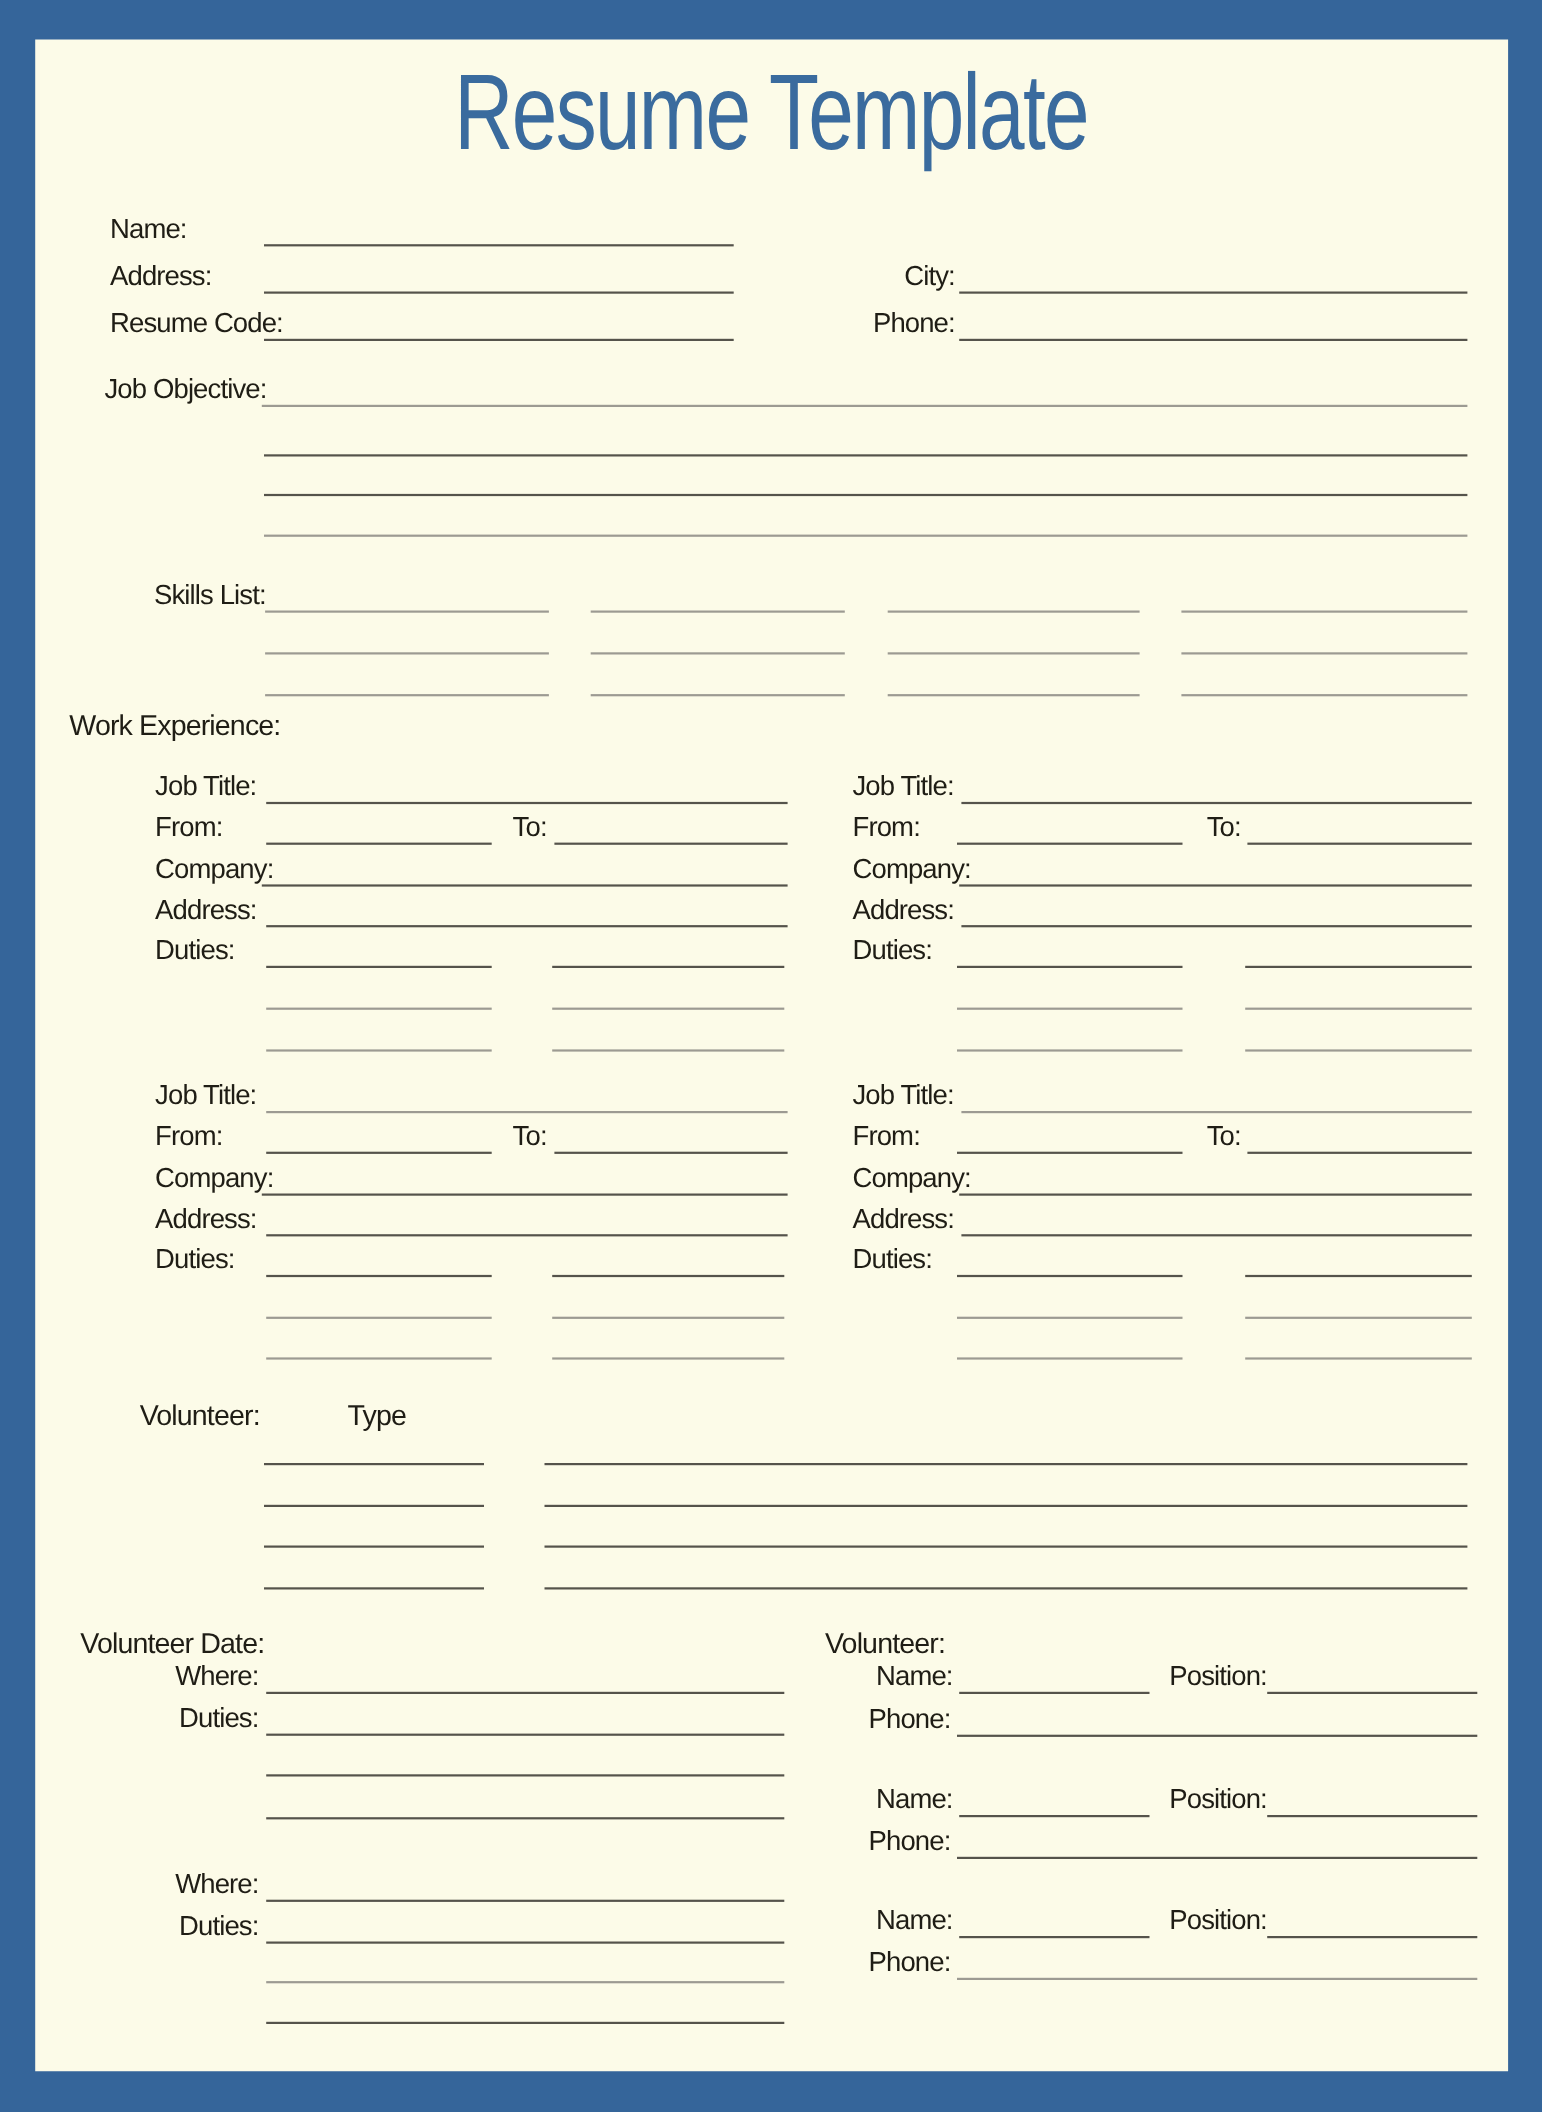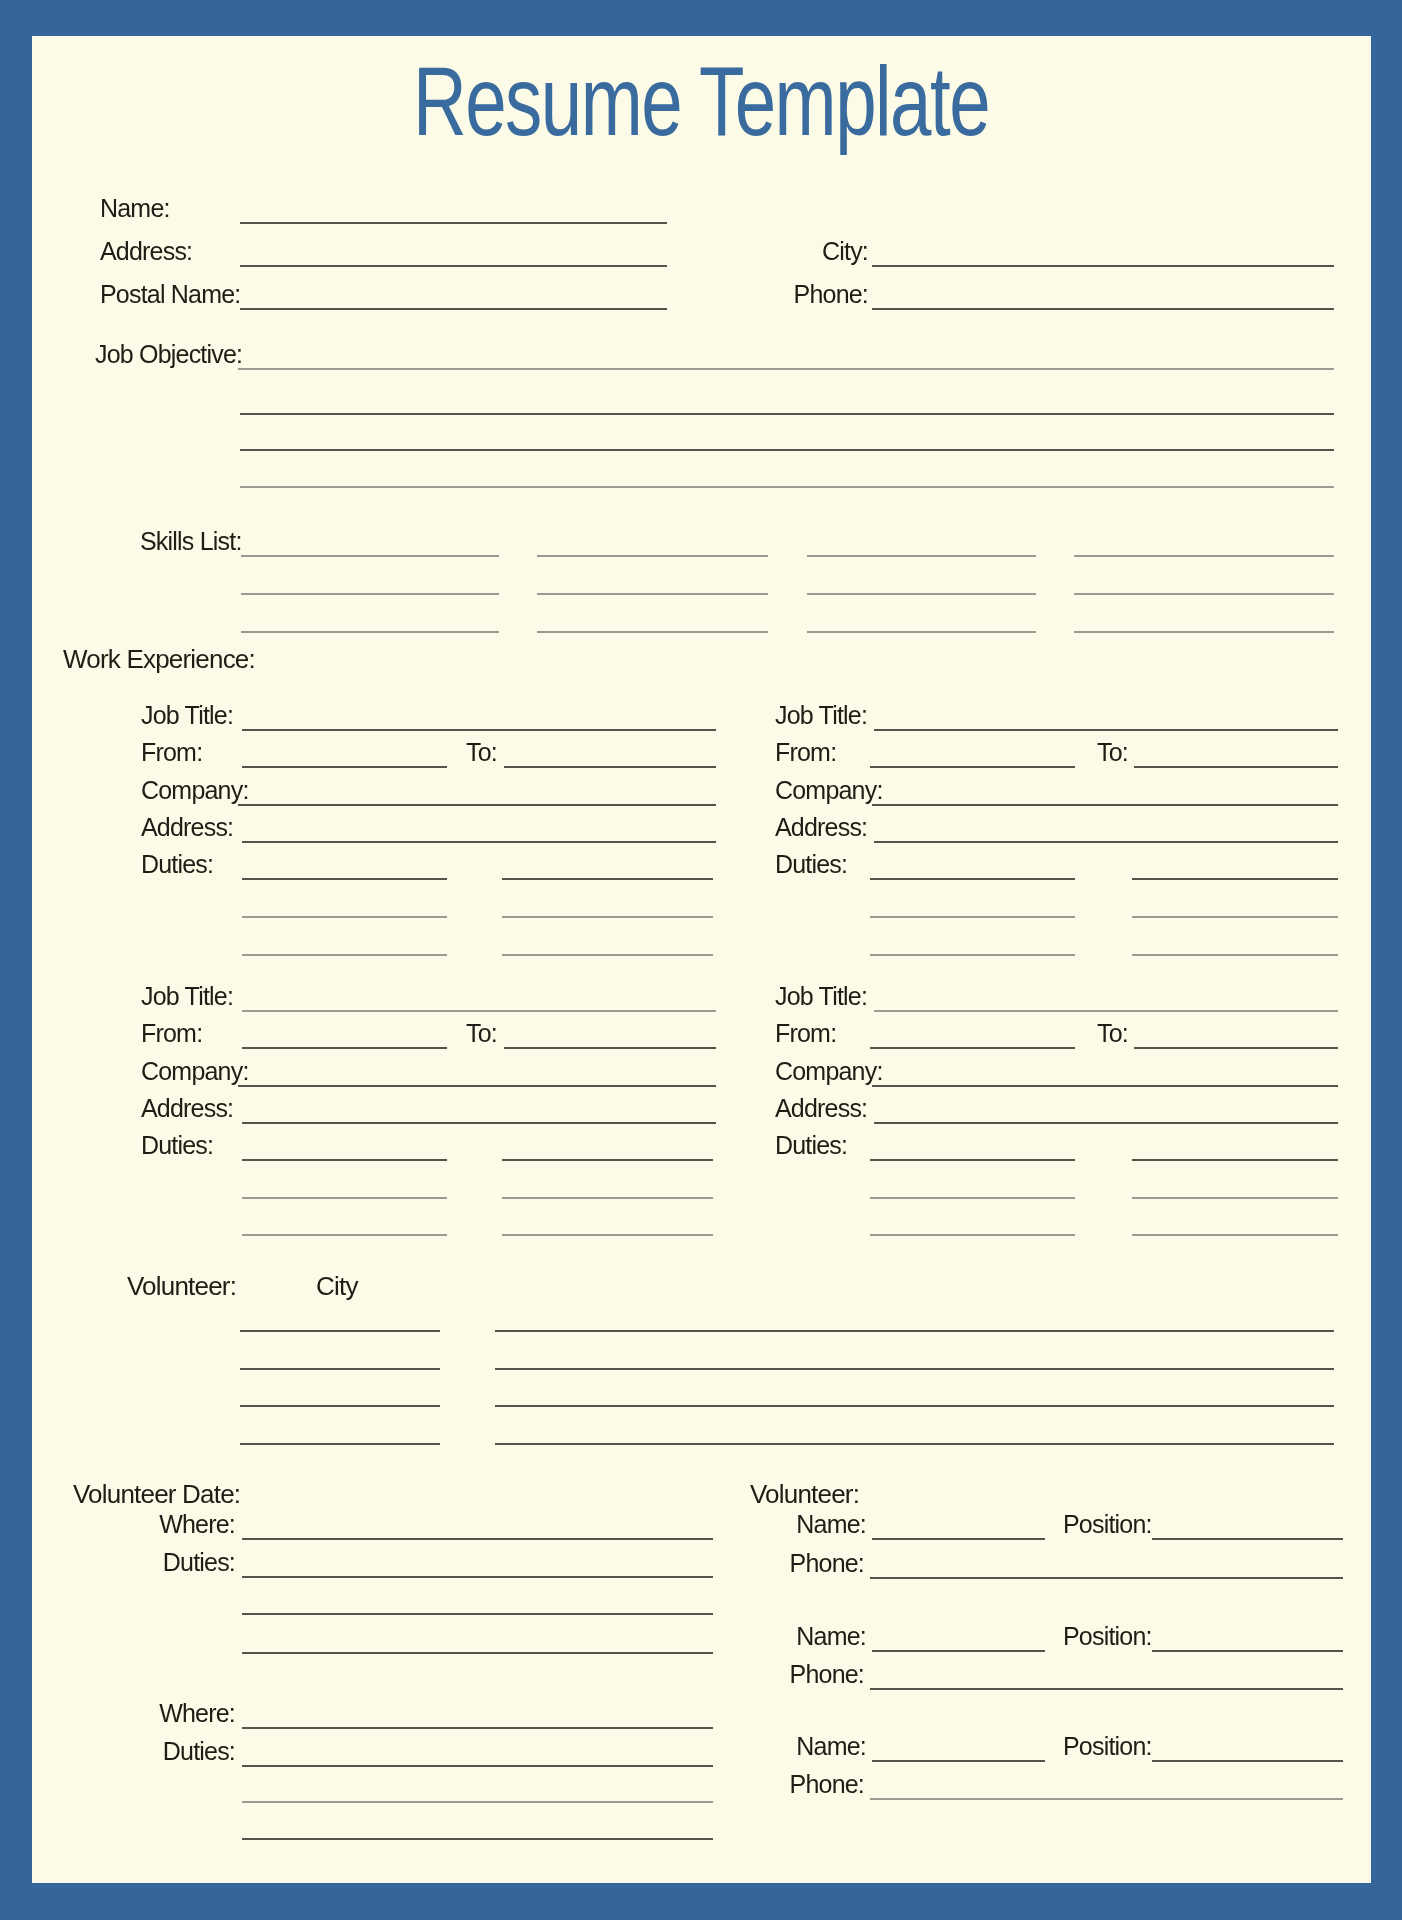--- a/index.html
+++ b/index.html
@@ -23,21 +23,21 @@
 
 <div class="canvas">
   <div class="frame"></div>
 
   <div class="title">Resume Template</div>
 
   <span class="lb" style="left:100px;top:193px">Name:</span>
   <i class="ln" style="left:240px;top:222px;width:427px"></i>
   <span class="lb" style="left:100px;top:236px">Address:</span>
   <i class="ln" style="left:240px;top:265px;width:427px"></i>
-  <span class="lb" style="left:100px;top:279px">Postal Name:</span>
+  <span class="lb" style="left:100px;top:279px">Resume Code:</span>
   <i class="ln" style="left:240px;top:308px;width:427px"></i>
 
   <span class="lbr" style="left:700px;top:236px;width:168px">City:</span>
   <i class="ln" style="left:872px;top:265px;width:462px"></i>
   <span class="lbr" style="left:700px;top:279px;width:168px">Phone:</span>
   <i class="ln" style="left:872px;top:308px;width:462px"></i>
 
   <span class="lb" style="left:95px;top:339px">Job Objective:</span>
   <i class="ln l" style="left:238px;top:368px;width:1096px"></i>
   <i class="ln" style="left:240px;top:413px;width:1094px"></i>
@@ -126,21 +126,21 @@
   <i class="ln" style="left:874px;top:1122px;width:464px"></i>
   <span class="lb" style="left:775px;top:1130px">Duties:</span>
   <i class="ln" style="left:870px;top:1159px;width:205px"></i>
   <i class="ln" style="left:1132px;top:1159px;width:206px"></i>
   <i class="ln l" style="left:870px;top:1197px;width:205px"></i>
   <i class="ln l" style="left:1132px;top:1197px;width:206px"></i>
   <i class="ln l" style="left:870px;top:1234px;width:205px"></i>
   <i class="ln l" style="left:1132px;top:1234px;width:206px"></i>
 
   <span class="lb sec" style="left:127px;top:1271px">Volunteer:</span>
-  <span class="lb sec" style="left:316px;top:1271px">City</span>
+  <span class="lb sec" style="left:316px;top:1271px">Type</span>
   <i class="ln" style="left:240px;top:1330px;width:200px"></i>
   <i class="ln" style="left:495px;top:1330px;width:839px"></i>
   <i class="ln" style="left:240px;top:1368px;width:200px"></i>
   <i class="ln" style="left:495px;top:1368px;width:839px"></i>
   <i class="ln" style="left:240px;top:1405px;width:200px"></i>
   <i class="ln" style="left:495px;top:1405px;width:839px"></i>
   <i class="ln" style="left:240px;top:1443px;width:200px"></i>
   <i class="ln" style="left:495px;top:1443px;width:839px"></i>
 
   <span class="lb sec" style="left:73px;top:1479px">Volunteer Date:</span>

